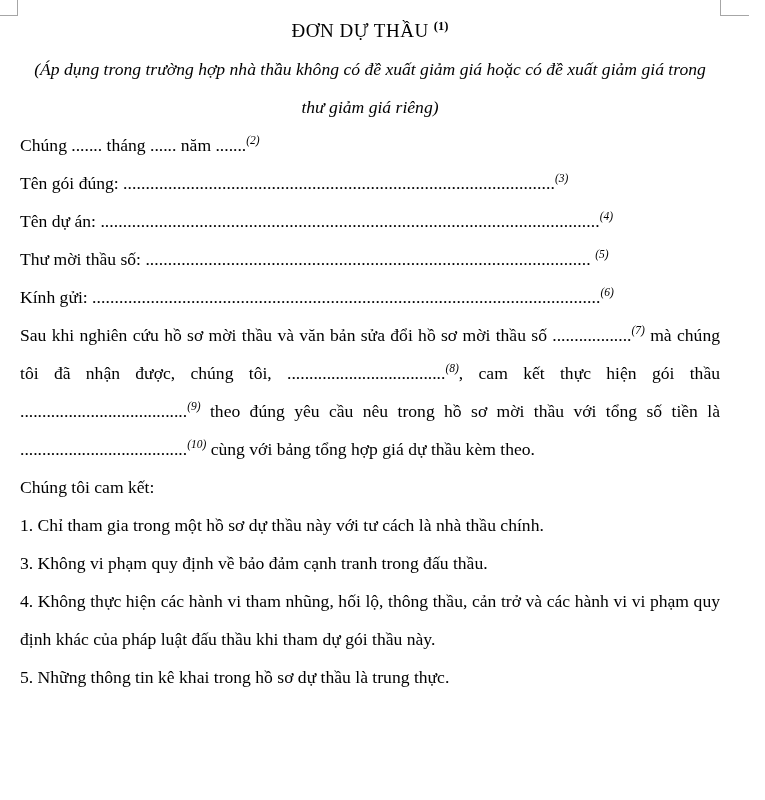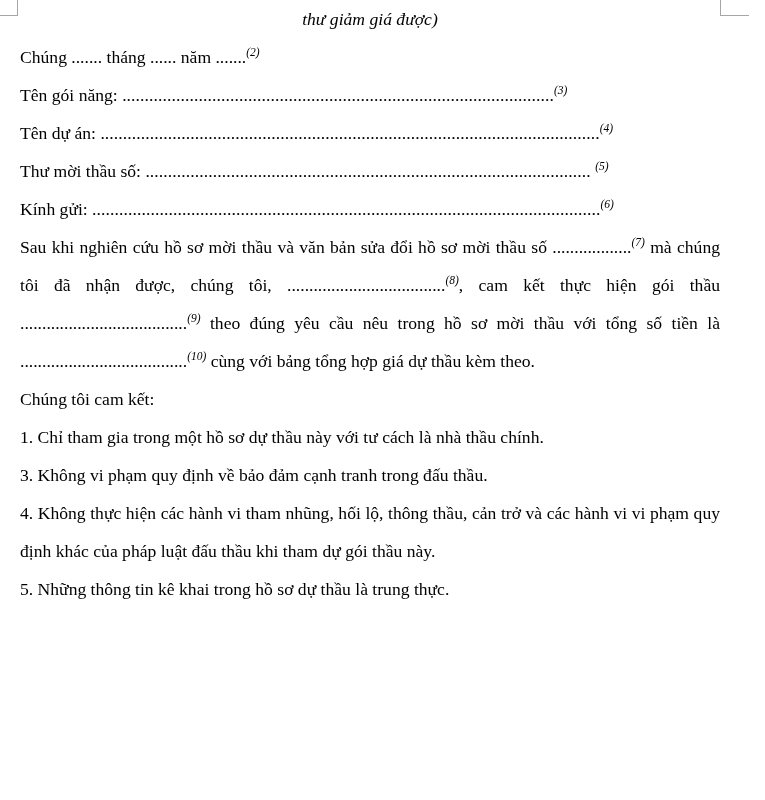--- a/index.html
+++ b/index.html
@@ -65,28 +65,30 @@
 </head>
 <body>
 
 <div class="page">
 
   <div class="crop-tl"></div>
   <div class="crop-tr"></div>
 
   <div class="content">
 
+    <h1 class="title"><span>ĐƠN DỰ THẦU</span> <sup class="sup-title">(1)</sup></h1>
 
     <div class="subtitle">
-      <div class="sub-line">thư giảm giá được)</div>
+      <div class="sub-line">(Áp dụng trong trường hợp nhà thầu không có đề xuất giảm giá hoặc có đề xuất giảm giá trong</div>
+      <div class="sub-line">thư giảm giá riêng)</div>
     </div>
 
     <p class="line"><span>Chúng ....... tháng ...... năm .......</span><sup>(2)</sup></p>
 
-    <p class="line"><span>Tên gói năng: </span><span class="dots">................................................................................................</span><sup>(3)</sup></p>
+    <p class="line"><span>Tên gói đúng: </span><span class="dots">................................................................................................</span><sup>(3)</sup></p>
 
     <p class="line"><span>Tên dự án: </span><span class="dots">...............................................................................................................</span><sup>(4)</sup></p>
 
     <p class="line"><span>Thư mời thầu số: </span><span class="dots">................................................................................................... </span><sup>(5)</sup></p>
 
     <p class="line"><span>Kính gửi: </span><span class="dots">.................................................................................................................</span><sup>(6)</sup></p>
 
     <p class="justify"><span>Sau khi nghiên cứu hồ sơ mời thầu và văn bản sửa đổi hồ sơ mời thầu số ..................</span><sup>(7)</sup><span> mà chúng tôi đã nhận được, chúng tôi, ....................................</span><sup>(8)</sup><span>, cam kết thực hiện gói thầu ......................................</span><sup>(9)</sup><span> theo đúng yêu cầu nêu trong hồ sơ mời thầu với tổng số tiền là ......................................</span><sup>(10)</sup><span> cùng với bảng tổng hợp giá dự thầu kèm theo.</span></p>
 
 

